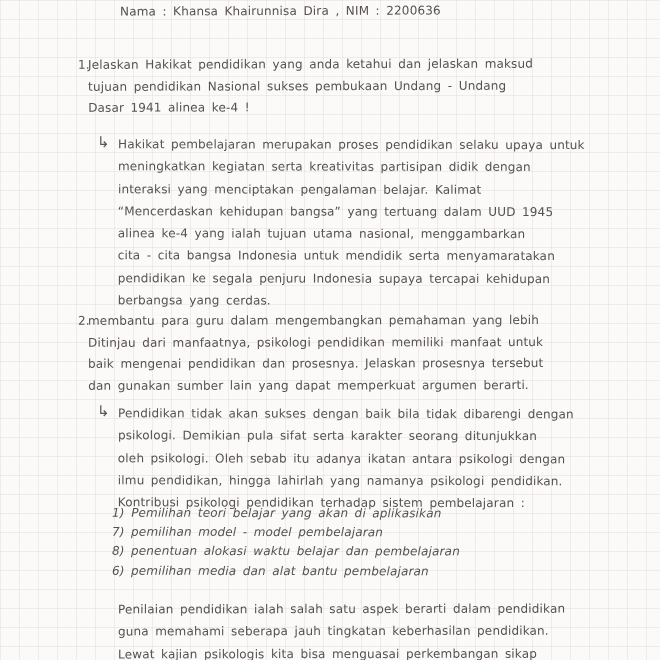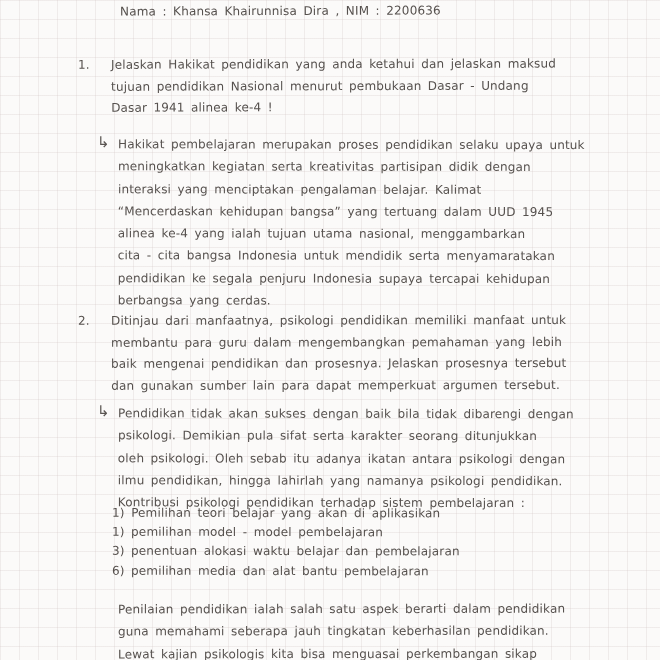--- a/index.html
+++ b/index.html
@@ -28,50 +28,50 @@
   .abs { position: absolute; }
   .page-header {
     top: 4px; left: 120px;
     transform: rotate(-0.2deg);
   }
   .q-number {
     position: absolute;
     left: 78px;
     width: 20px;
   }
-  .q-text { position: absolute; left: 111px; }
+  .q-text { position: absolute; left: 88px; }
   .q-line { line-height: 21.5px; }
   .ans-arrow {
     position: absolute;
     left: 97px;
     font-size: 15px;
     color: #5a5552;
   }
   .ans-text { position: absolute; left: 118px; }
   .ans-line { line-height: 22.3px; }
-  .list-line { line-height: 19.2px; }
+  .list-line { line-height: 19.2px; font-style: italic; }
   .block-1 { top: 55px; transform: rotate(-0.15deg); }
   .ansblock-1 { top: 133px; transform: rotate(0.1deg); }
   .block-2 { top: 311px; transform: rotate(-0.1deg); }
   .ansblock-2 { top: 402px; transform: rotate(0.12deg); }
   .listblock { top: 504px; left: 112px; transform: rotate(0.1deg); }
   .closing { top: 598px; left: 118px; transform: rotate(-0.1deg); }
 </style>
 </head>
 <body>
 
 <div>
 
   <div class="hw abs page-header">Nama : Khansa Khairunnisa Dira ,  NIM : 2200636</div>
 
   <div class="abs block-1">
     <div class="hw q-number q-line">1.</div>
     <div class="q-text">
       <div class="hw q-line">Jelaskan Hakikat pendidikan yang anda ketahui dan jelaskan maksud</div>
-      <div class="hw q-line">tujuan pendidikan Nasional menurut pembukaan Dasar - Undang</div>
+      <div class="hw q-line">tujuan pendidikan Nasional sukses pembukaan Undang - Undang</div>
       <div class="hw q-line">Dasar 1941 alinea ke-4 !</div>
     </div>
   </div>
 
   <div class="abs ansblock-1">
     <div class="hw ans-arrow">↳</div>
     <div class="ans-text">
       <div class="hw ans-line">Hakikat pembelajaran merupakan proses pendidikan selaku upaya untuk</div>
       <div class="hw ans-line">meningkatkan kegiatan serta kreativitas partisipan didik dengan</div>
       <div class="hw ans-line">interaksi yang menciptakan pengalaman belajar. Kalimat</div>
@@ -79,42 +79,42 @@
       <div class="hw ans-line">alinea ke-4 yang ialah tujuan utama nasional, menggambarkan</div>
       <div class="hw ans-line">cita - cita bangsa Indonesia untuk mendidik serta menyamaratakan</div>
       <div class="hw ans-line">pendidikan ke segala penjuru Indonesia supaya tercapai kehidupan</div>
       <div class="hw ans-line">berbangsa yang cerdas.</div>
     </div>
   </div>
 
   <div class="abs block-2">
     <div class="hw q-number q-line">2.</div>
     <div class="q-text">
+      <div class="hw q-line">membantu para guru dalam mengembangkan pemahaman yang lebih</div>
       <div class="hw q-line">Ditinjau dari manfaatnya, psikologi pendidikan memiliki manfaat untuk</div>
-      <div class="hw q-line">membantu para guru dalam mengembangkan pemahaman yang lebih</div>
       <div class="hw q-line">baik mengenai pendidikan dan prosesnya. Jelaskan prosesnya tersebut</div>
-      <div class="hw q-line">dan gunakan sumber lain para dapat memperkuat argumen tersebut.</div>
+      <div class="hw q-line">dan gunakan sumber lain yang dapat memperkuat argumen berarti.</div>
     </div>
   </div>
 
   <div class="abs ansblock-2">
     <div class="hw ans-arrow">↳</div>
     <div class="ans-text">
       <div class="hw ans-line">Pendidikan tidak akan sukses dengan baik bila tidak dibarengi dengan</div>
       <div class="hw ans-line">psikologi. Demikian pula sifat serta karakter seorang ditunjukkan</div>
       <div class="hw ans-line">oleh psikologi. Oleh sebab itu adanya ikatan antara psikologi dengan</div>
       <div class="hw ans-line">ilmu pendidikan, hingga lahirlah yang namanya psikologi pendidikan.</div>
       <div class="hw ans-line">Kontribusi psikologi pendidikan terhadap sistem pembelajaran :</div>
     </div>
   </div>
 
   <div class="abs listblock">
     <div class="hw list-line">1) Pemilihan teori belajar yang akan di aplikasikan</div>
-    <div class="hw list-line">1) pemilihan model - model pembelajaran</div>
-    <div class="hw list-line">3) penentuan alokasi waktu belajar dan pembelajaran</div>
+    <div class="hw list-line">7) pemilihan model - model pembelajaran</div>
+    <div class="hw list-line">8) penentuan alokasi waktu belajar dan pembelajaran</div>
     <div class="hw list-line">6) pemilihan media dan alat bantu pembelajaran</div>
   </div>
 
   <div class="abs closing">
     <div class="hw ans-line">Penilaian pendidikan ialah salah satu aspek berarti dalam pendidikan</div>
     <div class="hw ans-line">guna memahami seberapa jauh tingkatan keberhasilan pendidikan.</div>
     <div class="hw ans-line">Lewat kajian psikologis kita bisa menguasai perkembangan sikap</div>
   </div>
 
 </div>

